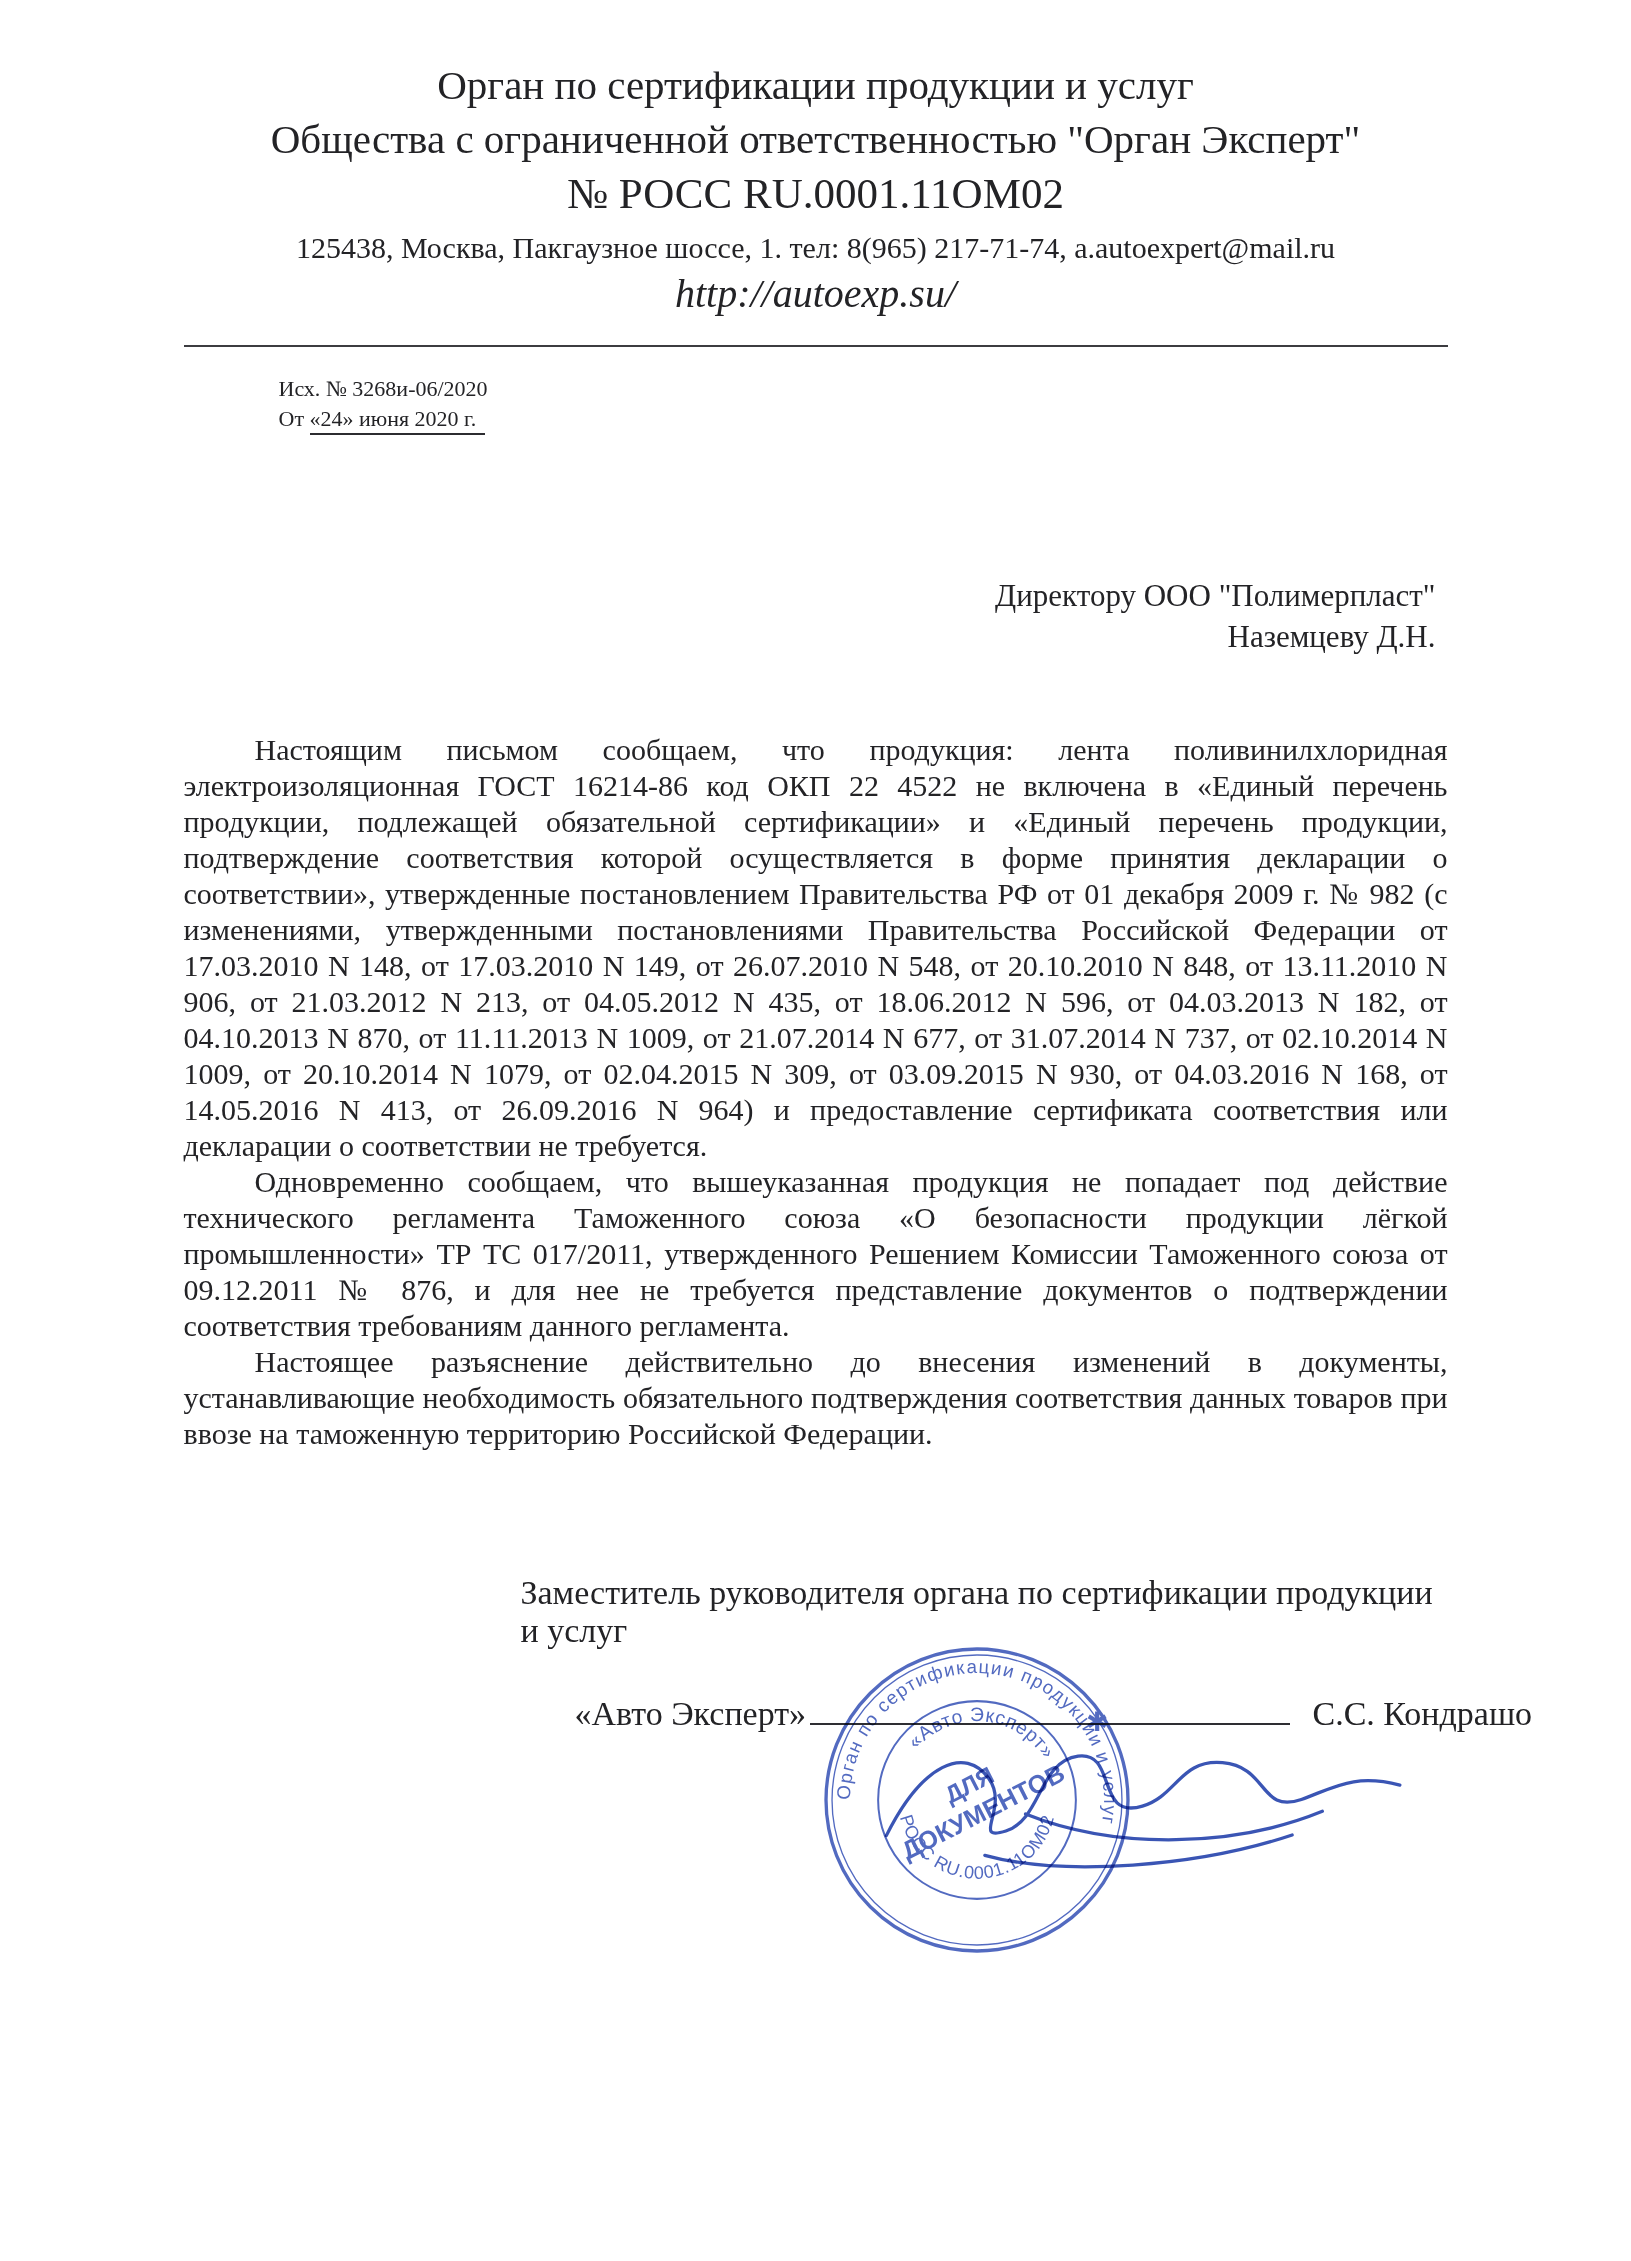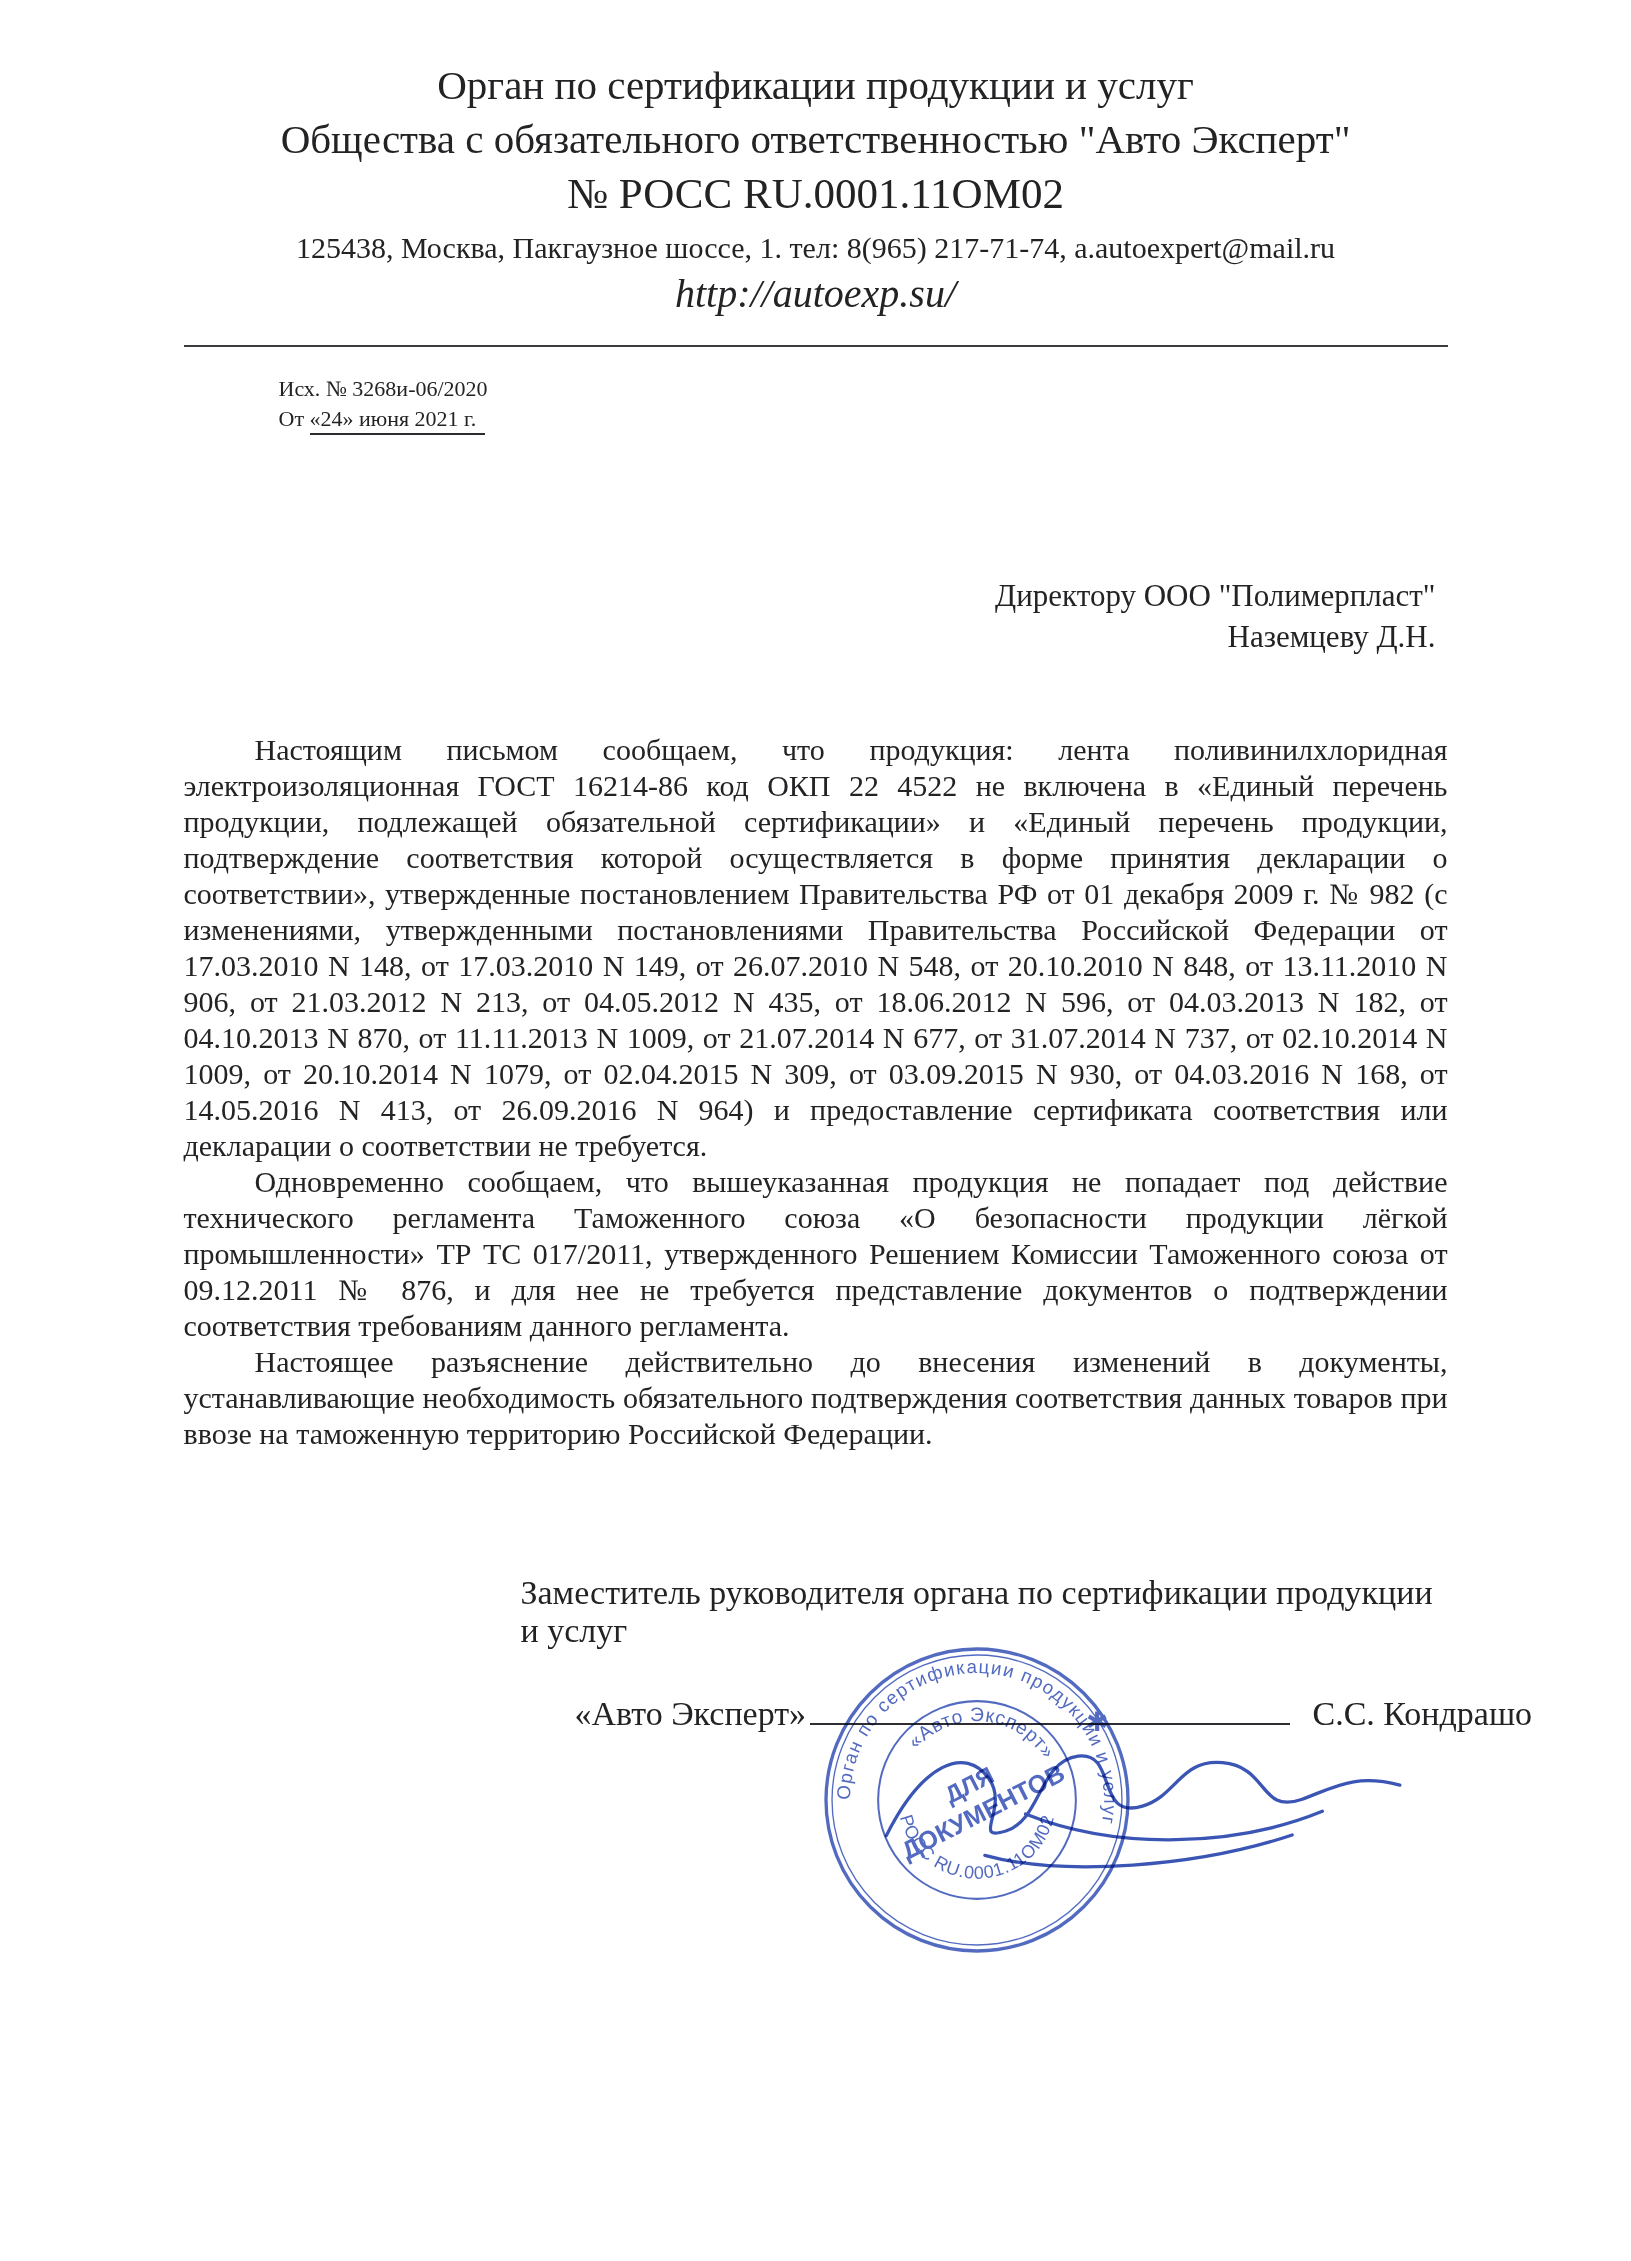--- a/index.html
+++ b/index.html
@@ -74,31 +74,31 @@
     z-index: 4;
   }
 </style>
 </head>
 <body>
 
 <div class="page">
 
   <div class="letterhead">
     <div class="lh-line1">Орган по сертификации продукции и услуг</div>
-    <div class="lh-line2">Общества с обязательного ответственностью "Авто Эксперт"</div>
+    <div class="lh-line2">Общества с ограниченной ответственностью "Орган Эксперт"</div>
     <div class="lh-line3">№ РОСС RU.0001.11ОМ02</div>
     <div class="lh-line4">125438, Москва, Пакгаузное шоссе, 1. тел: 8(965) 217-71-74, a.autoexpert@mail.ru</div>
     <div class="lh-line5">http://autoexp.su/</div>
   </div>
 
   <div class="divider"></div>
 
   <div class="ref-block">
     <div>Исх. № 3268и-06/2020</div>
-    <div><span>От </span><span class="ref-date-underline">«24» июня  2021 г.</span></div>
+    <div><span>От </span><span class="ref-date-underline">«24» июня  2020 г.</span></div>
   </div>
 
   <div class="recipient">
     <div>Директору  ООО "Полимерпласт"</div>
     <div>Наземцеву Д.Н.</div>
   </div>
 
 
   <div class="body-text">
     <p>Настоящим письмом сообщаем, что продукция: лента поливинилхлоридная электроизоляционная  ГОСТ 16214-86 код ОКП 22 4522 не включена в «Единый перечень продукции, подлежащей обязательной сертификации» и «Единый перечень продукции, подтверждение соответствия которой осуществляется в форме принятия декларации о соответствии», утвержденные постановлением Правительства РФ от 01 декабря 2009 г. № 982 (с изменениями, утвержденными постановлениями Правительства Российской Федерации от 17.03.2010 N 148, от 17.03.2010 N 149, от 26.07.2010 N 548, от 20.10.2010 N 848, от 13.11.2010 N 906, от 21.03.2012 N 213, от 04.05.2012 N 435, от 18.06.2012 N 596, от 04.03.2013 N 182, от 04.10.2013 N 870, от 11.11.2013 N 1009, от 21.07.2014 N 677, от 31.07.2014 N 737, от 02.10.2014 N 1009, от 20.10.2014 N 1079, от 02.04.2015 N 309, от 03.09.2015 N 930, от 04.03.2016 N 168, от 14.05.2016 N 413, от 26.09.2016 N 964) и предоставление сертификата соответствия или декларации о соответствии не требуется.</p>

